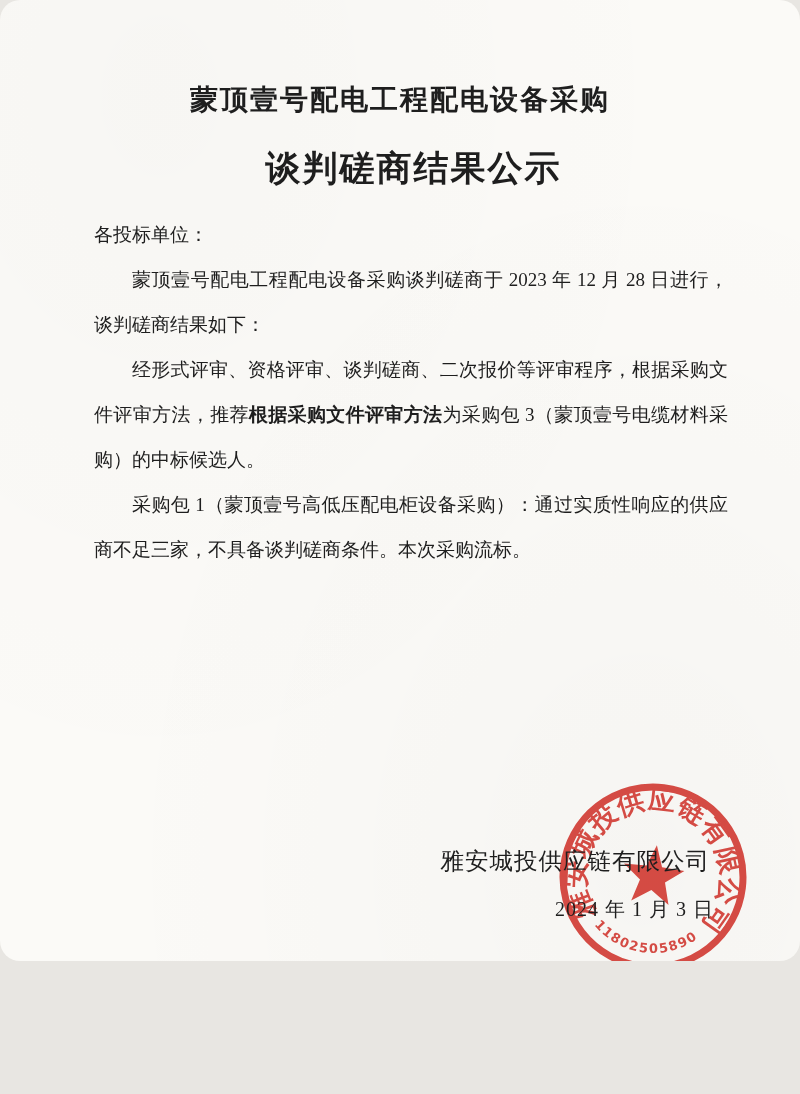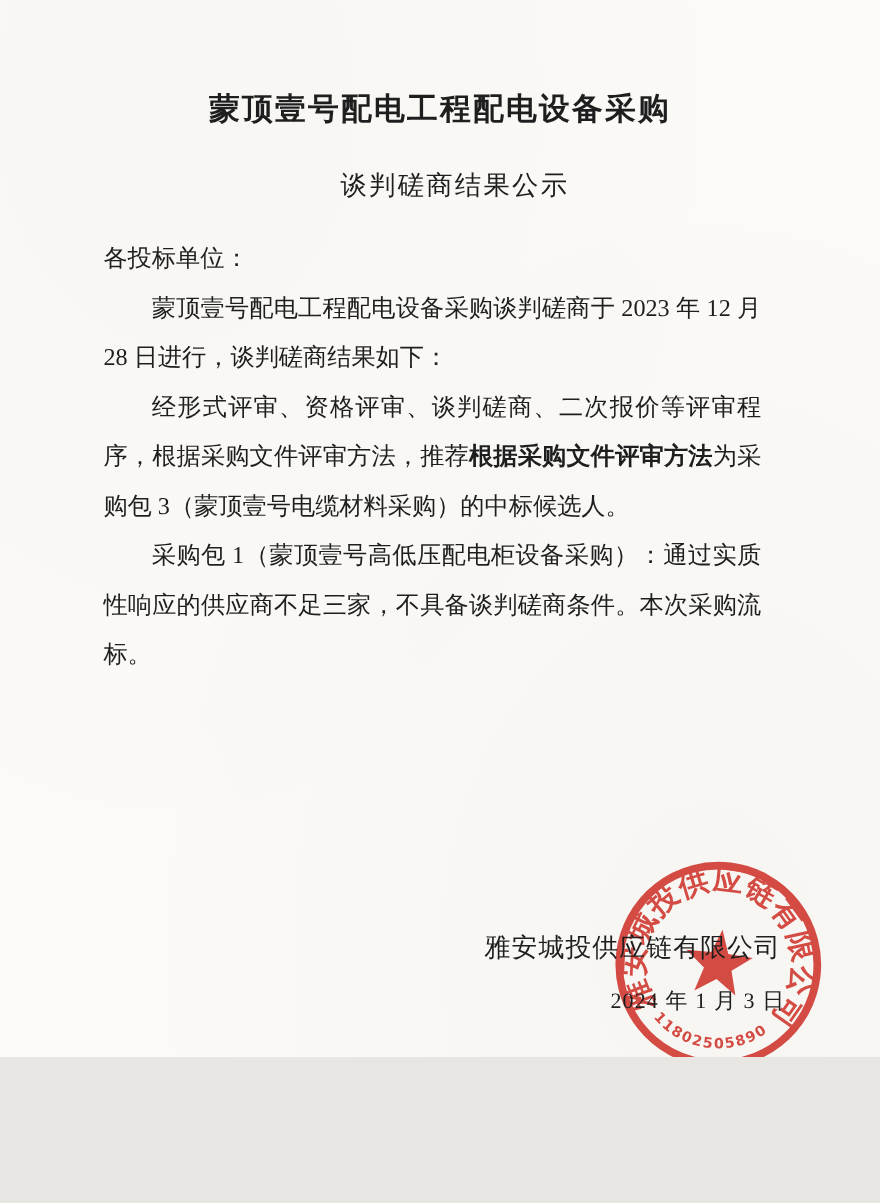--- a/index.html
+++ b/index.html
@@ -12,42 +12,43 @@
     width: 800px;
     height: 961px;
     margin: 0 auto;
     background: #fbfaf7;
     background-image:
       radial-gradient(ellipse at 20% 10%, rgba(0,0,0,0.015), transparent 60%),
       radial-gradient(ellipse at 80% 90%, rgba(0,0,0,0.02), transparent 60%);
     overflow: hidden;
     color: #1e1e1e;
     font-family: "Liberation Serif", "DejaVu Serif", serif;
+    border-radius: 20px;
   }
   .title-block {
     padding-top: 84px;
     text-align: center;
   }
   .title-line1 {
     font-size: 28px;
     line-height: 32px;
     font-weight: bold;
     letter-spacing: 2px;
   }
   .title-line2 {
-    font-size: 24px;
+    font-size: 35px;
     line-height: 30px;
-    font-weight: normal;
+    font-weight: bold;
     letter-spacing: 2px;
     margin-top: 38px;
     padding-left: 27px;
   }
   .body-text {
-    margin: 28px 108px 0 94px;
-    font-size: 22px;
+    margin: 28px 72px 0 94px;
+    font-size: 19px;
     line-height: 45px;
     text-align: justify;
     text-justify: inter-ideograph;
   }
   .salutation {
     text-indent: 0;
     margin: 0;
   }
   .para {
     margin: 0;

